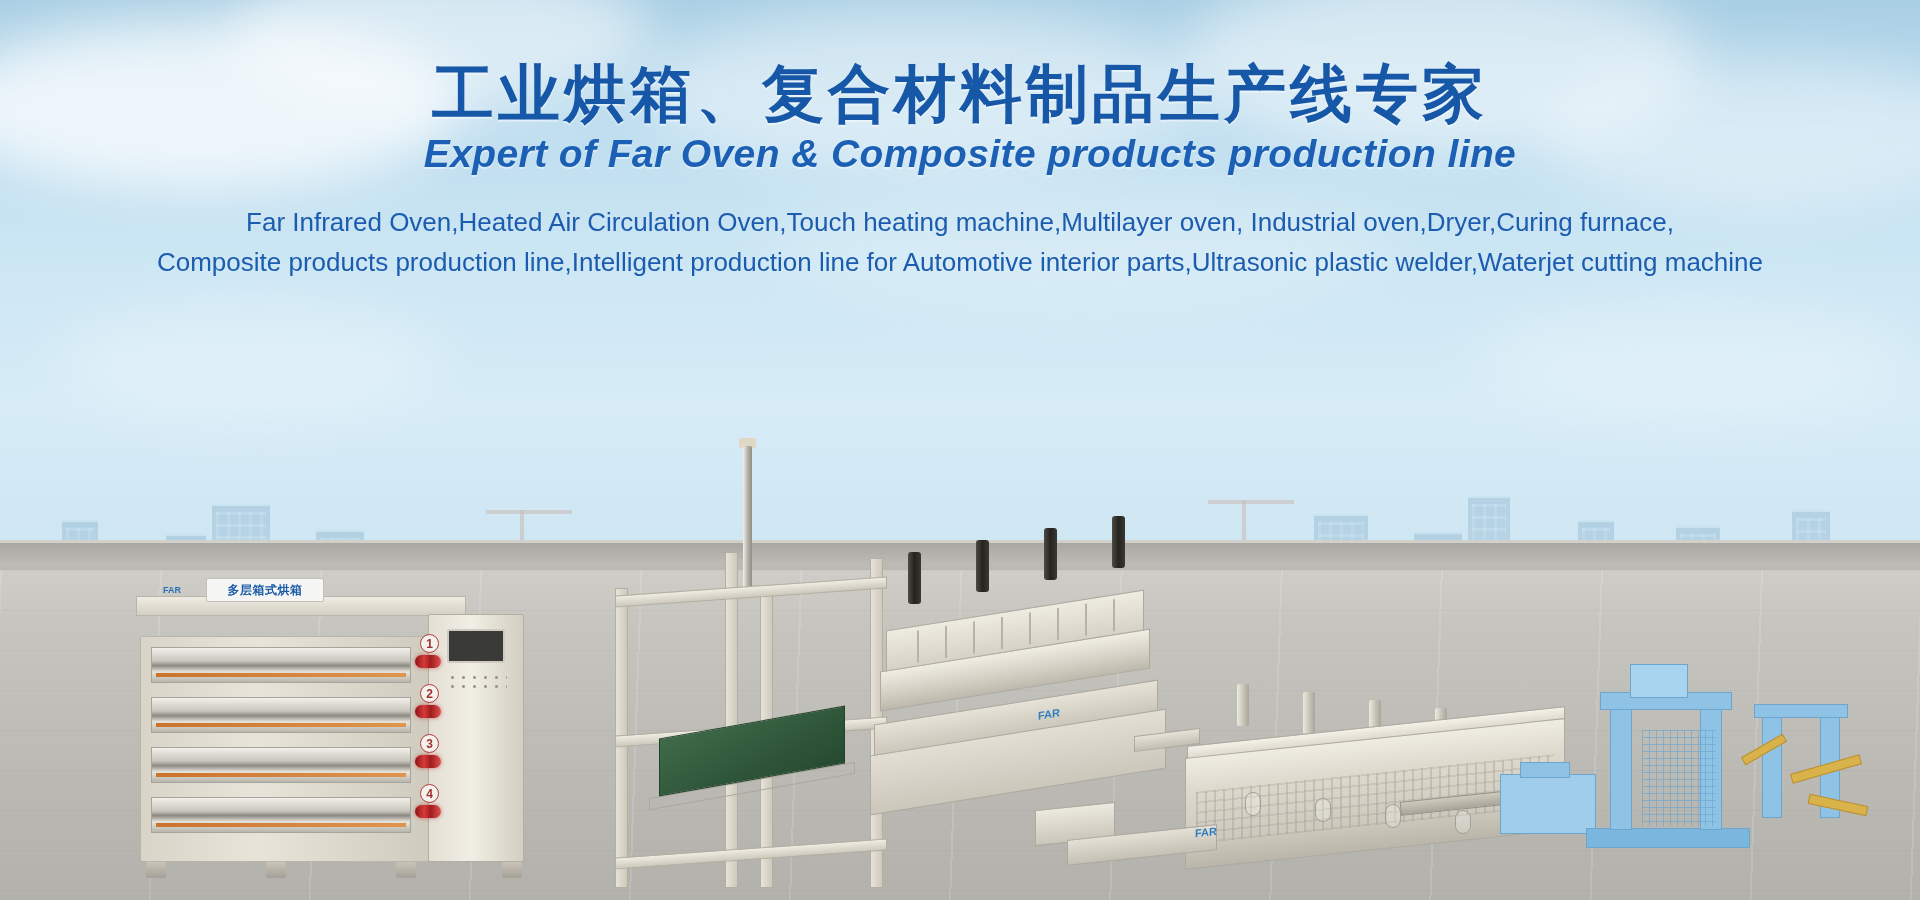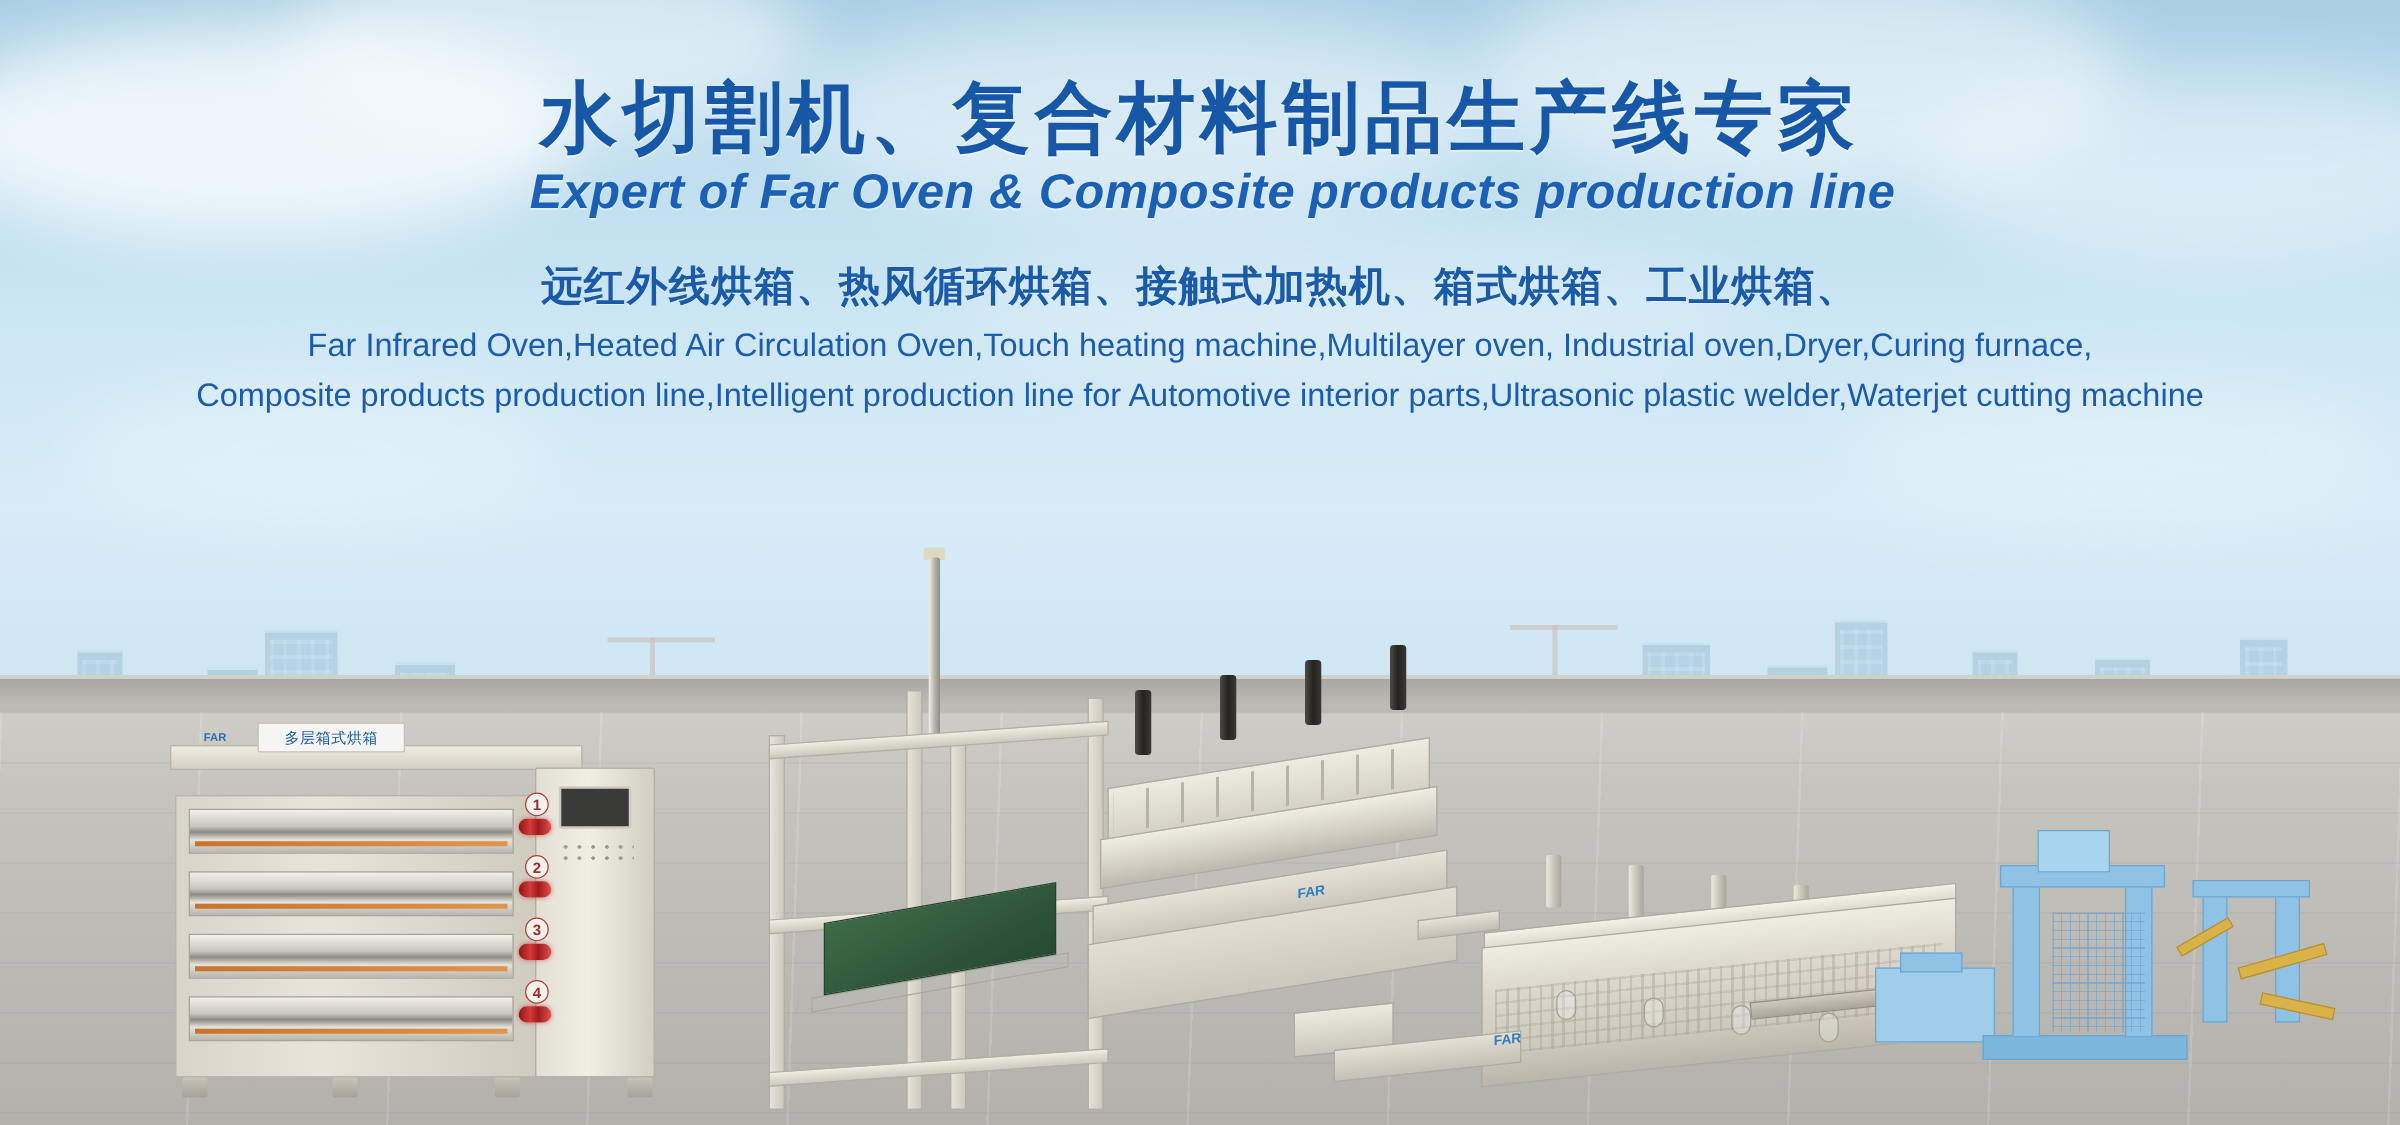--- a/index.html
+++ b/index.html
@@ -218,21 +218,21 @@
     background:linear-gradient(to right,#8e1414,#d63a3a 35%,#a01c1c 60%,#e05050);
     box-shadow:0 0 4px rgba(190,40,40,.6);
   }
   .l1{ bottom:186px;} .l2{ bottom:136px;} .l3{ bottom:86px;} .l4{ bottom:36px;}
   .m1-label{
     position:absolute; left:66px; top:-34px; width:118px; height:24px;
     background:#f5f6f3; border:1px solid #c3c0b7; border-radius:2px;
     display:flex; align-items:center; justify-content:center;
   }
   .m1-label span{
-    color:#1b5ba8; font-size:12px; font-weight:400; letter-spacing:.5px;
+    color:#1b5ba8; font-size:12px; font-weight:700; letter-spacing:.5px;
     font-family:"DejaVu Sans", sans-serif;
   }
   .m1-logo{
     position:absolute; left:6px; top:-32px; width:52px; height:20px;
     display:flex; align-items:center; justify-content:center;
     color:#2a6fb5; font-size:9px; font-weight:700;
     font-family:"Liberation Sans", sans-serif;
   }
   .m1-legs{
     position:absolute; left:6px; bottom:-16px; width:376px; height:16px;
@@ -463,25 +463,24 @@
     <div class="bld" style="left:506px; width:60px;  height:108px;"></div>
     <div class="bld" style="left:572px; width:38px;  height:150px;"></div>
     <div class="bld" style="left:616px; width:52px;  height:118px;"></div>
   </div>
 
   <div class="parapet-far"></div>
   <div class="parapet"></div>
   <div class="ground"></div>
 
   <div class="textblock">
-    <div class="h1">水切割机、复合材料制品生产线专家</div>
+    <div class="h1">工业烘箱、复合材料制品生产线专家</div>
     <div class="h2">Expert of Far Oven &amp; Composite products production line</div>
 
     <div class="cn-list">
-      <div>远红外线烘箱、热风循环烘箱、接触式加热机、箱式烘箱、工业烘箱、</div>
     </div>
 
     <div class="en-list">
       <div>Far Infrared Oven,Heated Air Circulation Oven,Touch heating machine,Multilayer oven, Industrial oven,Dryer,Curing furnace,</div>
       <div>Composite products production line,Intelligent production line for Automotive interior parts,Ultrasonic plastic welder,Waterjet cutting machine</div>
     </div>
   </div>
 
 
   <div class="machines">

